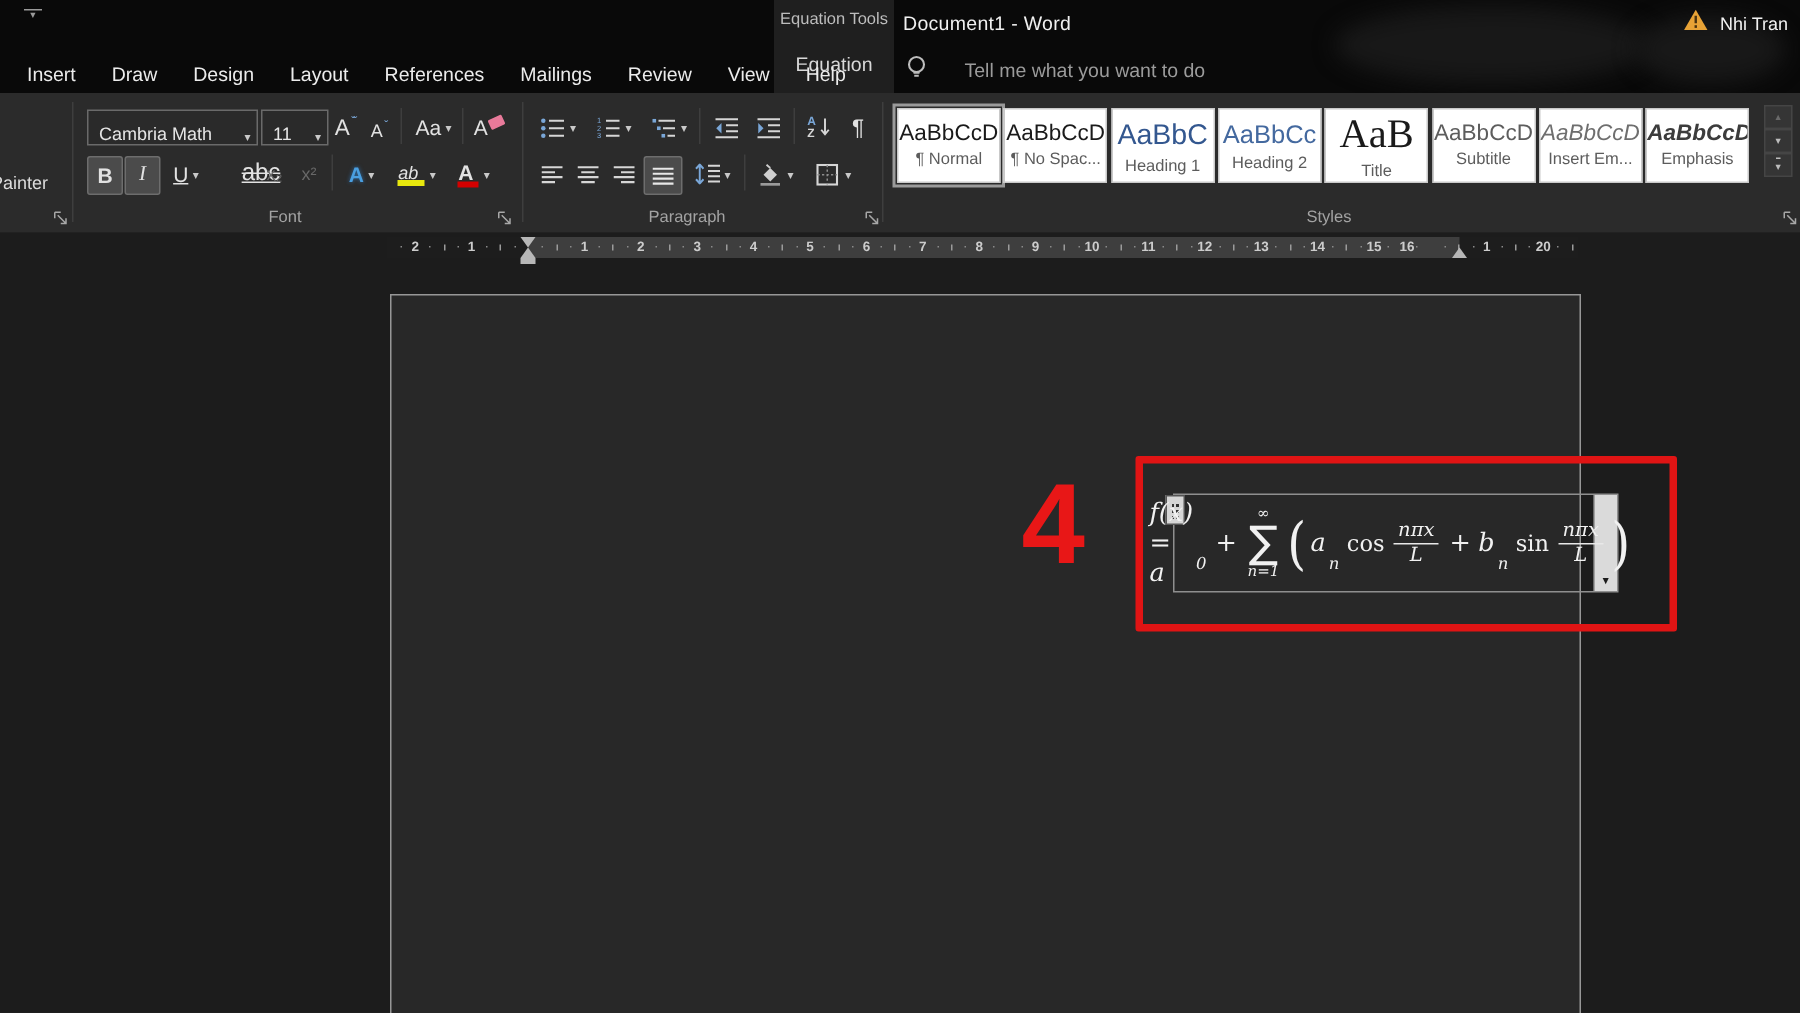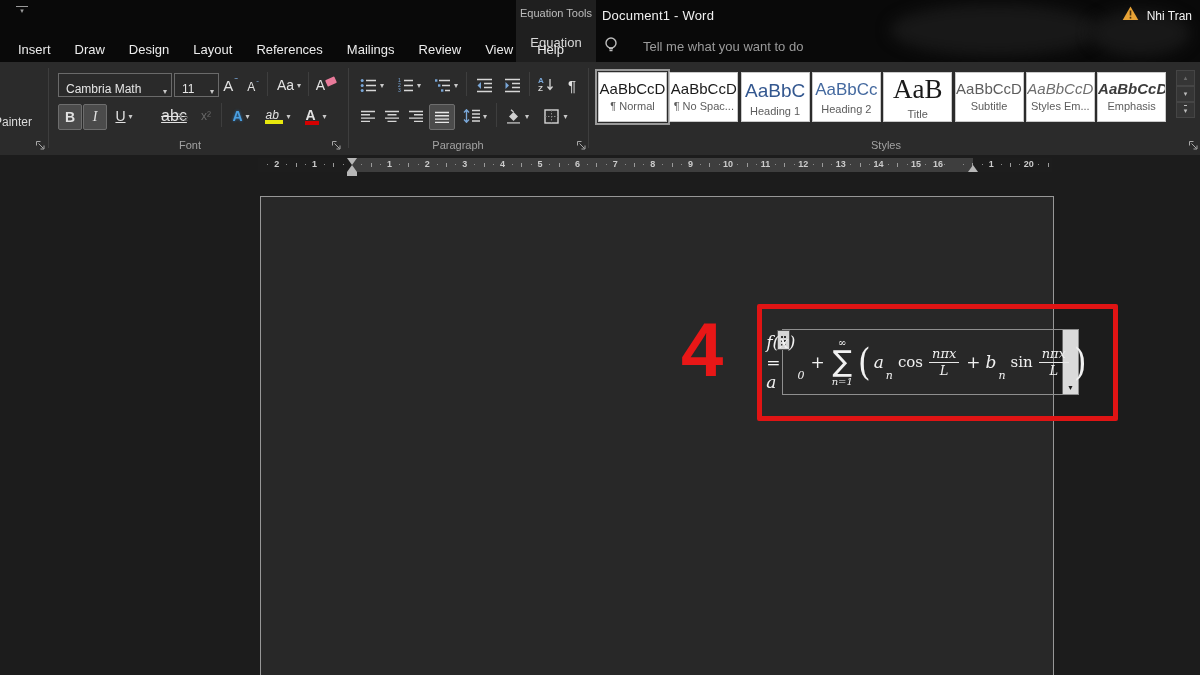--- a/index.html
+++ b/index.html
@@ -385,21 +385,21 @@
       <div class="style-card k-title" style="left: 883.2px;">
         <span class="style-sample">AaB</span>
         <span class="style-label">Title</span>
       </div>
       <div class="style-card k-subtitle" style="left: 954.5px;">
         <span class="style-sample">AaBbCcD</span>
         <span class="style-label">Subtitle</span>
       </div>
       <div class="style-card k-subtle" style="left: 1025.8px;">
         <span class="style-sample">AaBbCcD</span>
-        <span class="style-label">Styles Em...</span>
+        <span class="style-label">Insert Em...</span>
       </div>
       <div class="style-card k-emphasis" style="left: 1097.1px;">
         <span class="style-sample">AaBbCcD</span>
         <span class="style-label">Emphasis</span>
       </div>
     </div>
   <div class="scrollbtn" style="top:8px;color:#6a6a6a;">
       <span>▴</span>
     </div>
   <div class="scrollbtn" style="top:24px;">

